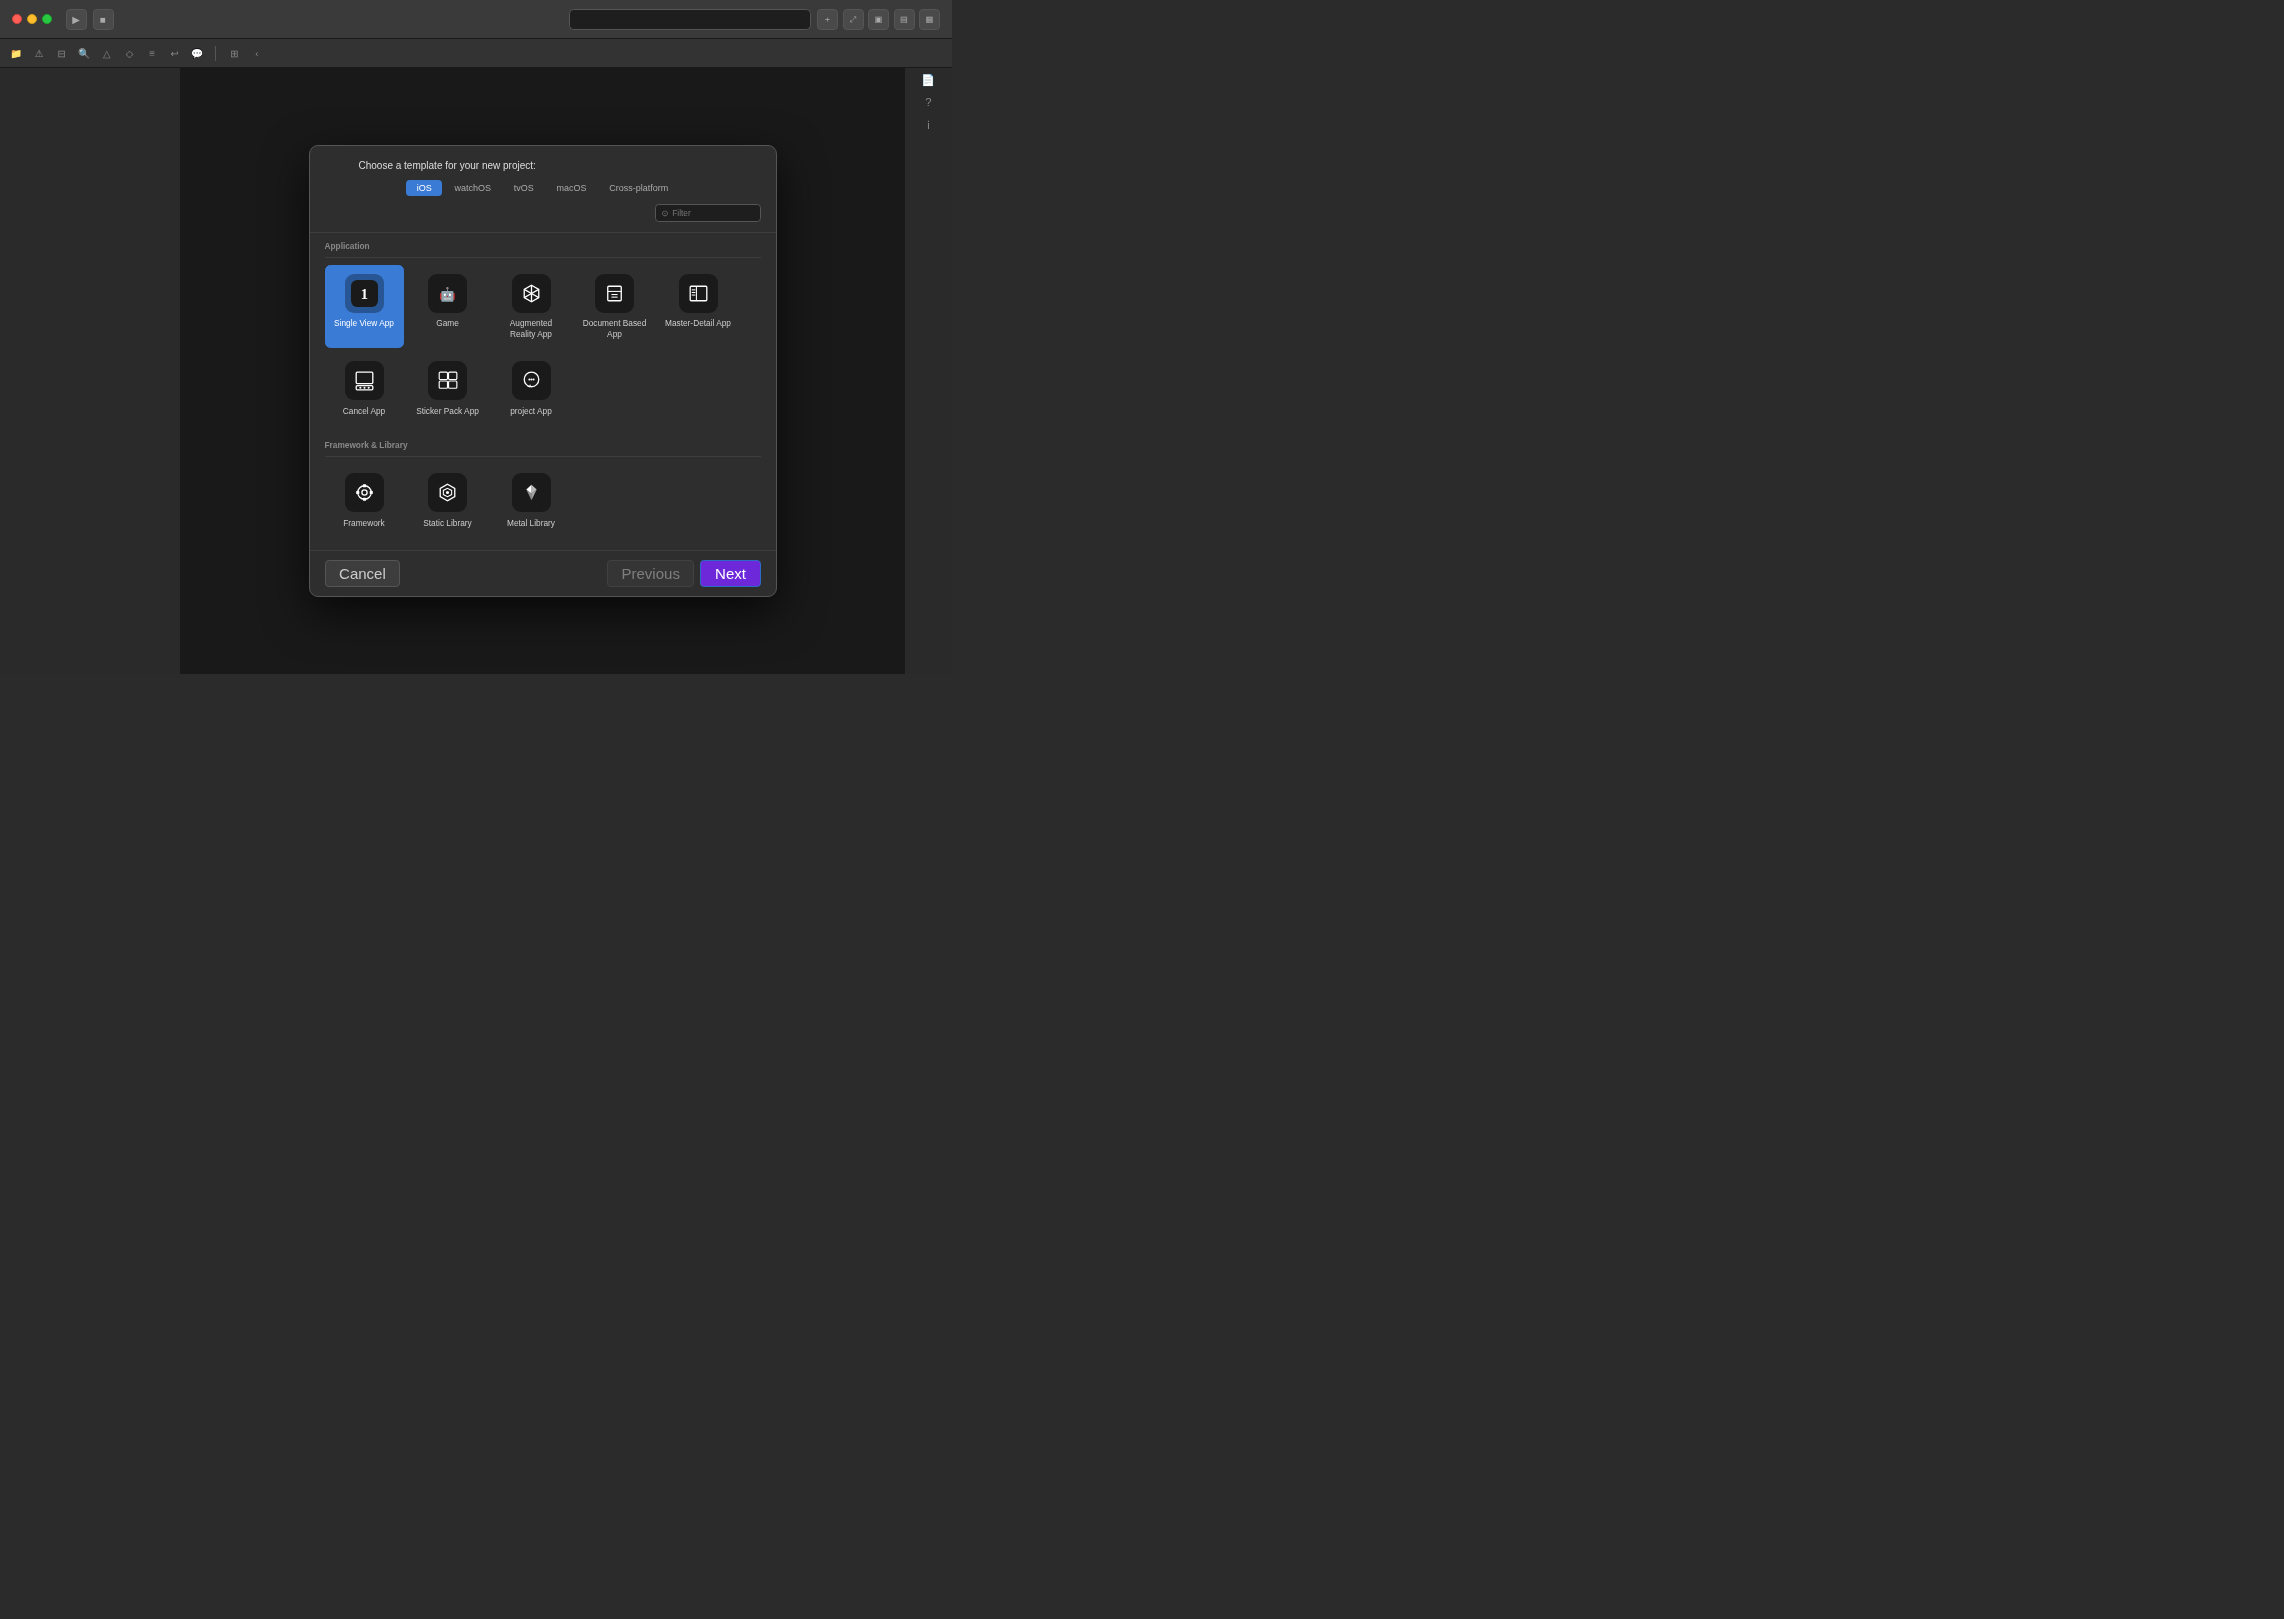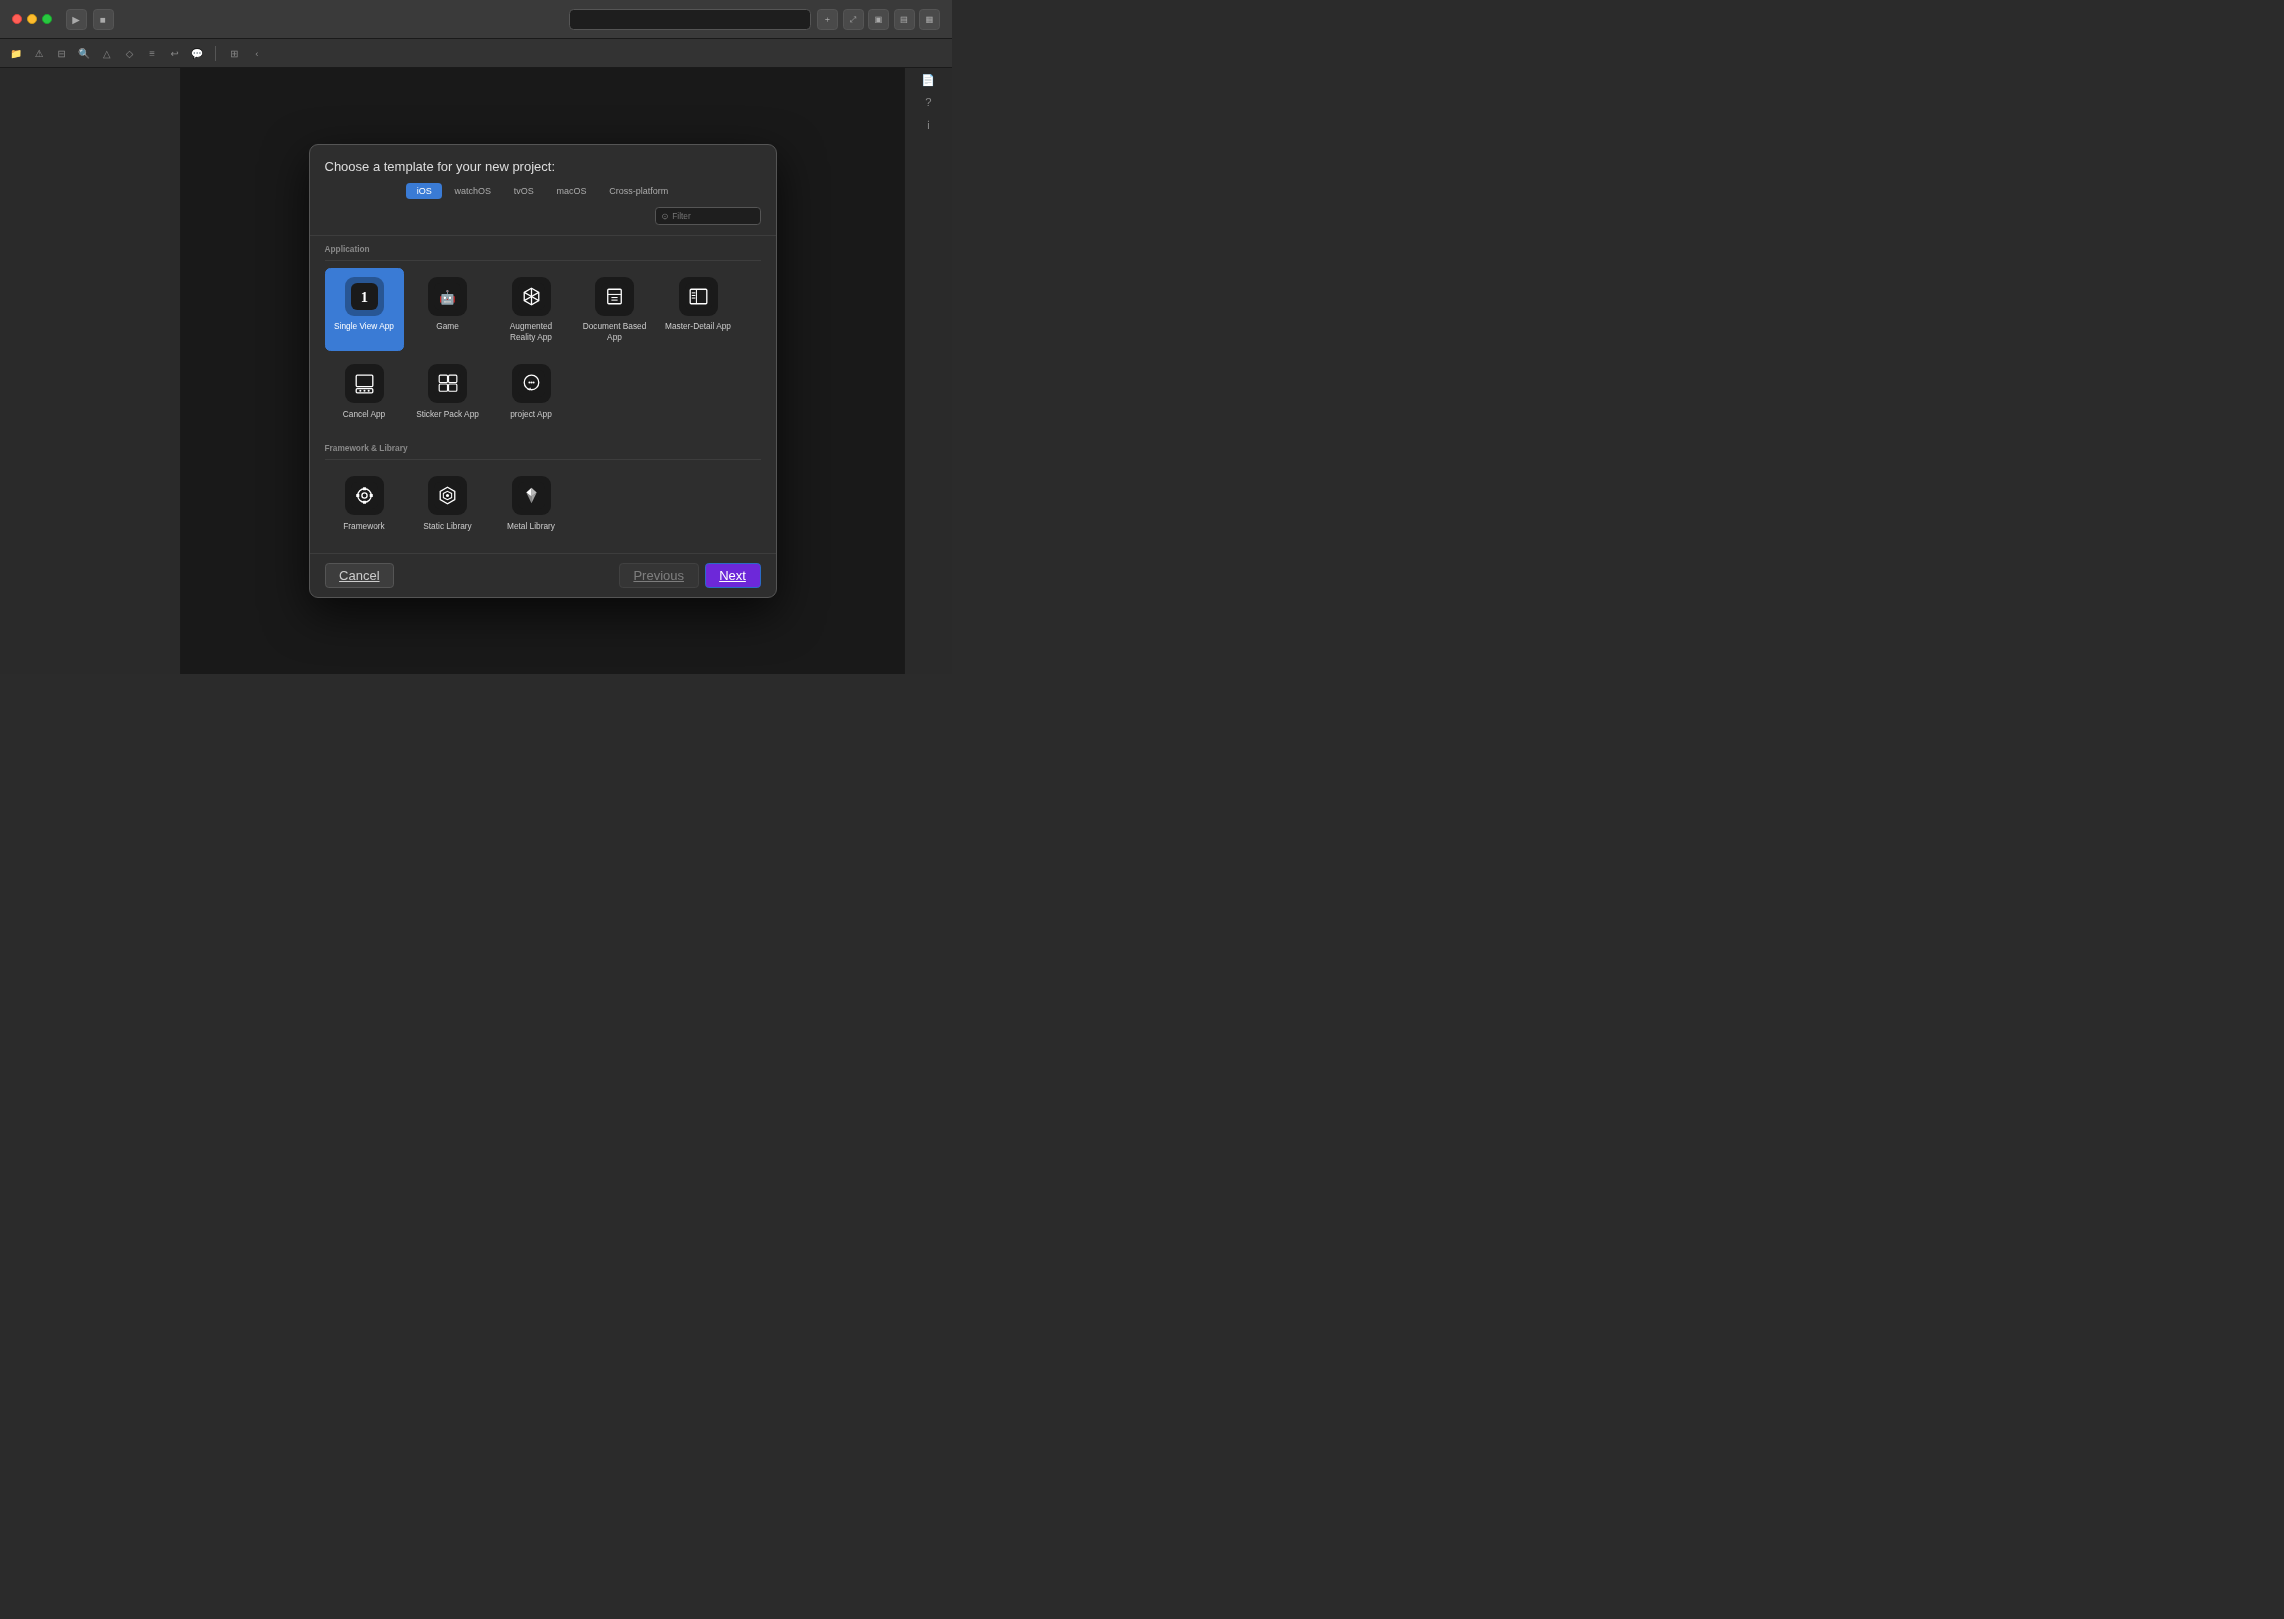--- a/index.html
+++ b/index.html
@@ -151,22 +151,23 @@
       box-shadow: 0 15px 45px rgba(0,0,0,0.7);
       overflow: hidden;
       border: 0.8px solid #555;
     }
     .modal-header {
       padding: 13.6px 15px 10.6px;
       border-bottom: 0.8px solid #3d3d3d;
     }
     .modal-title {
       color: #ddd;
-      font-size: 13px;
+      font-size: 10px;
       margin-bottom: 9px;
+      margin-left: 34px;
     }
     .platform-tabs {
       display: flex;
       gap: 1.5px;
       margin-bottom: 7.6px;
     }
     .tab-btn {
       padding: 3px 10.6px;
       border-radius: 3.8px;
       font-size: 9px;
@@ -258,26 +259,25 @@
     .modal-footer {
       padding: 9px 15px;
       display: flex;
       justify-content: space-between;
       align-items: center;
       border-top: 0.8px solid #3d3d3d;
     }
     .btn {
       padding: 3.8px 13.6px;
       border-radius: 3.8px;
-      font-size: 13px;
+      font-size: 15px;
       cursor: pointer;
       border: 0.8px solid #555;
       background: #3d3d3d;
       color: #ccc;
-      text-decoration: underline;
     }
     .btn-primary {
       background: #6d28d9;
       border-color: #2a6bc5;
       color: #fff;
     }
     .btn:disabled {
       opacity: 0.5;
       cursor: default;
     }

